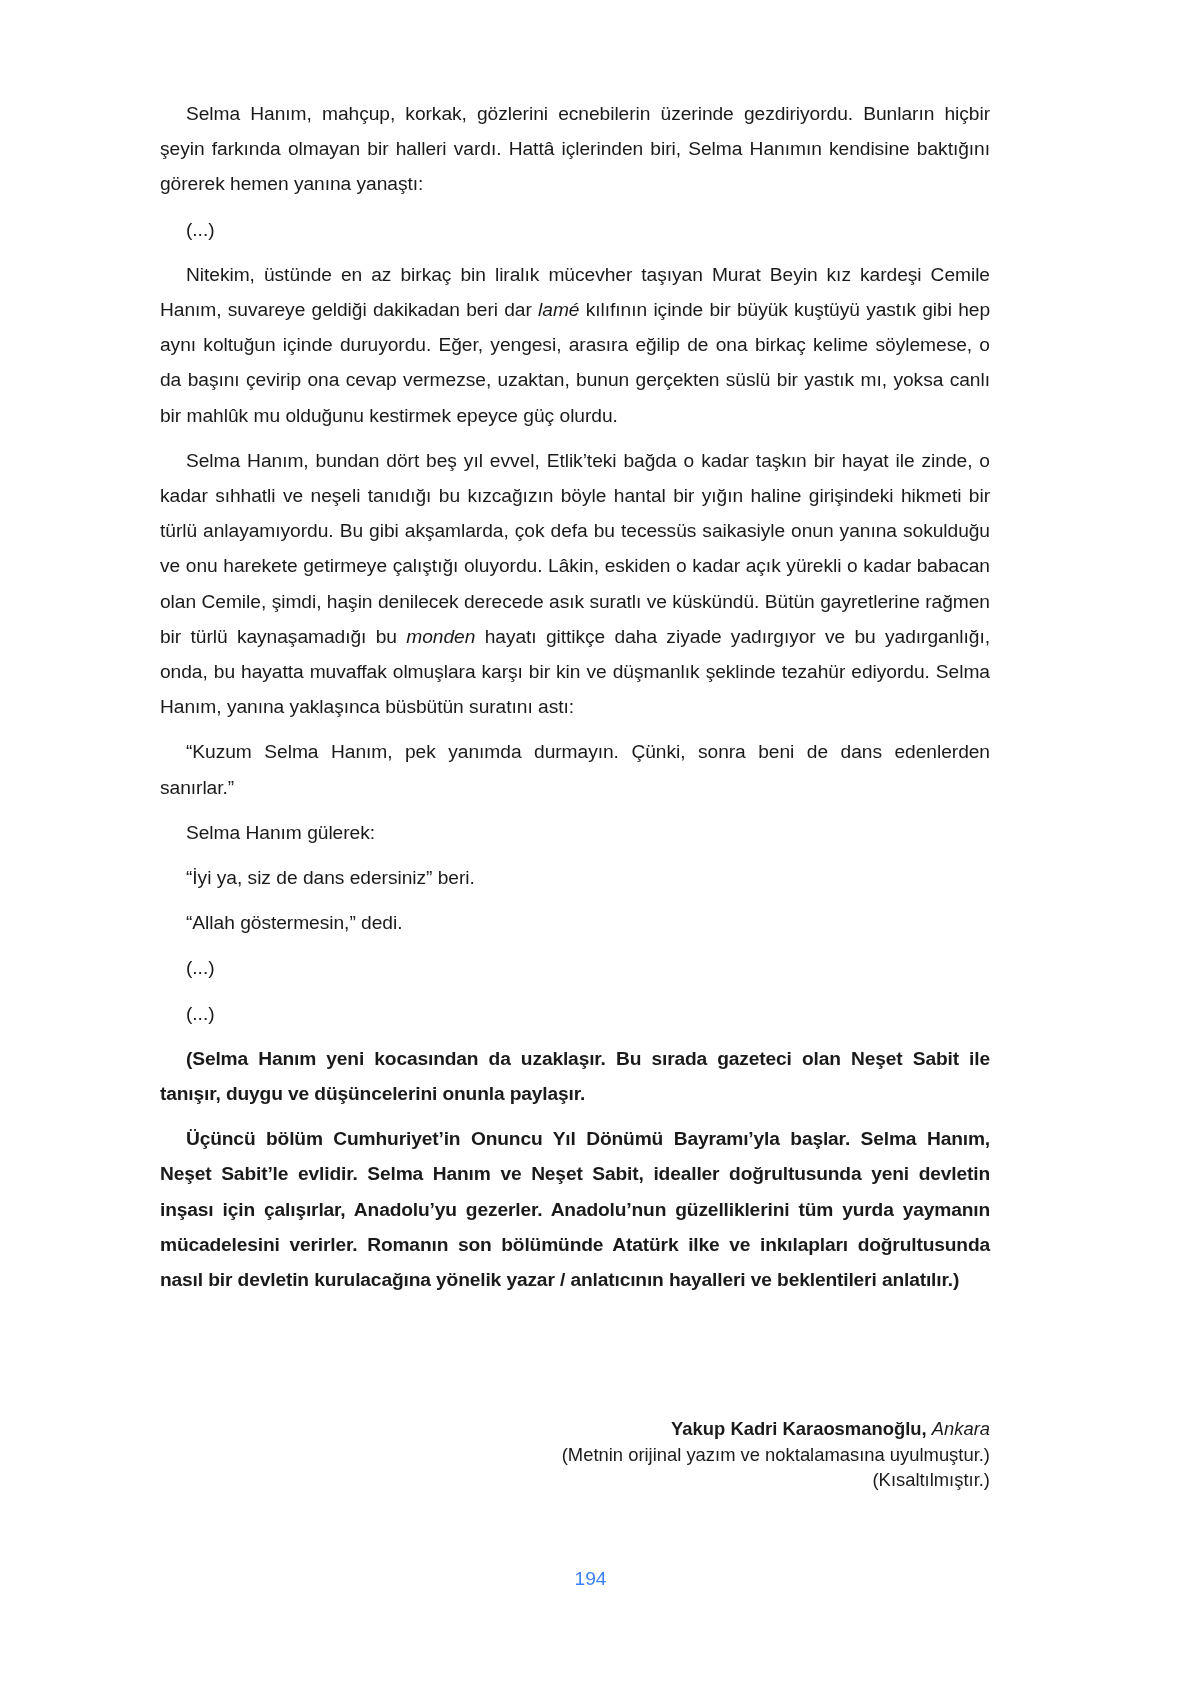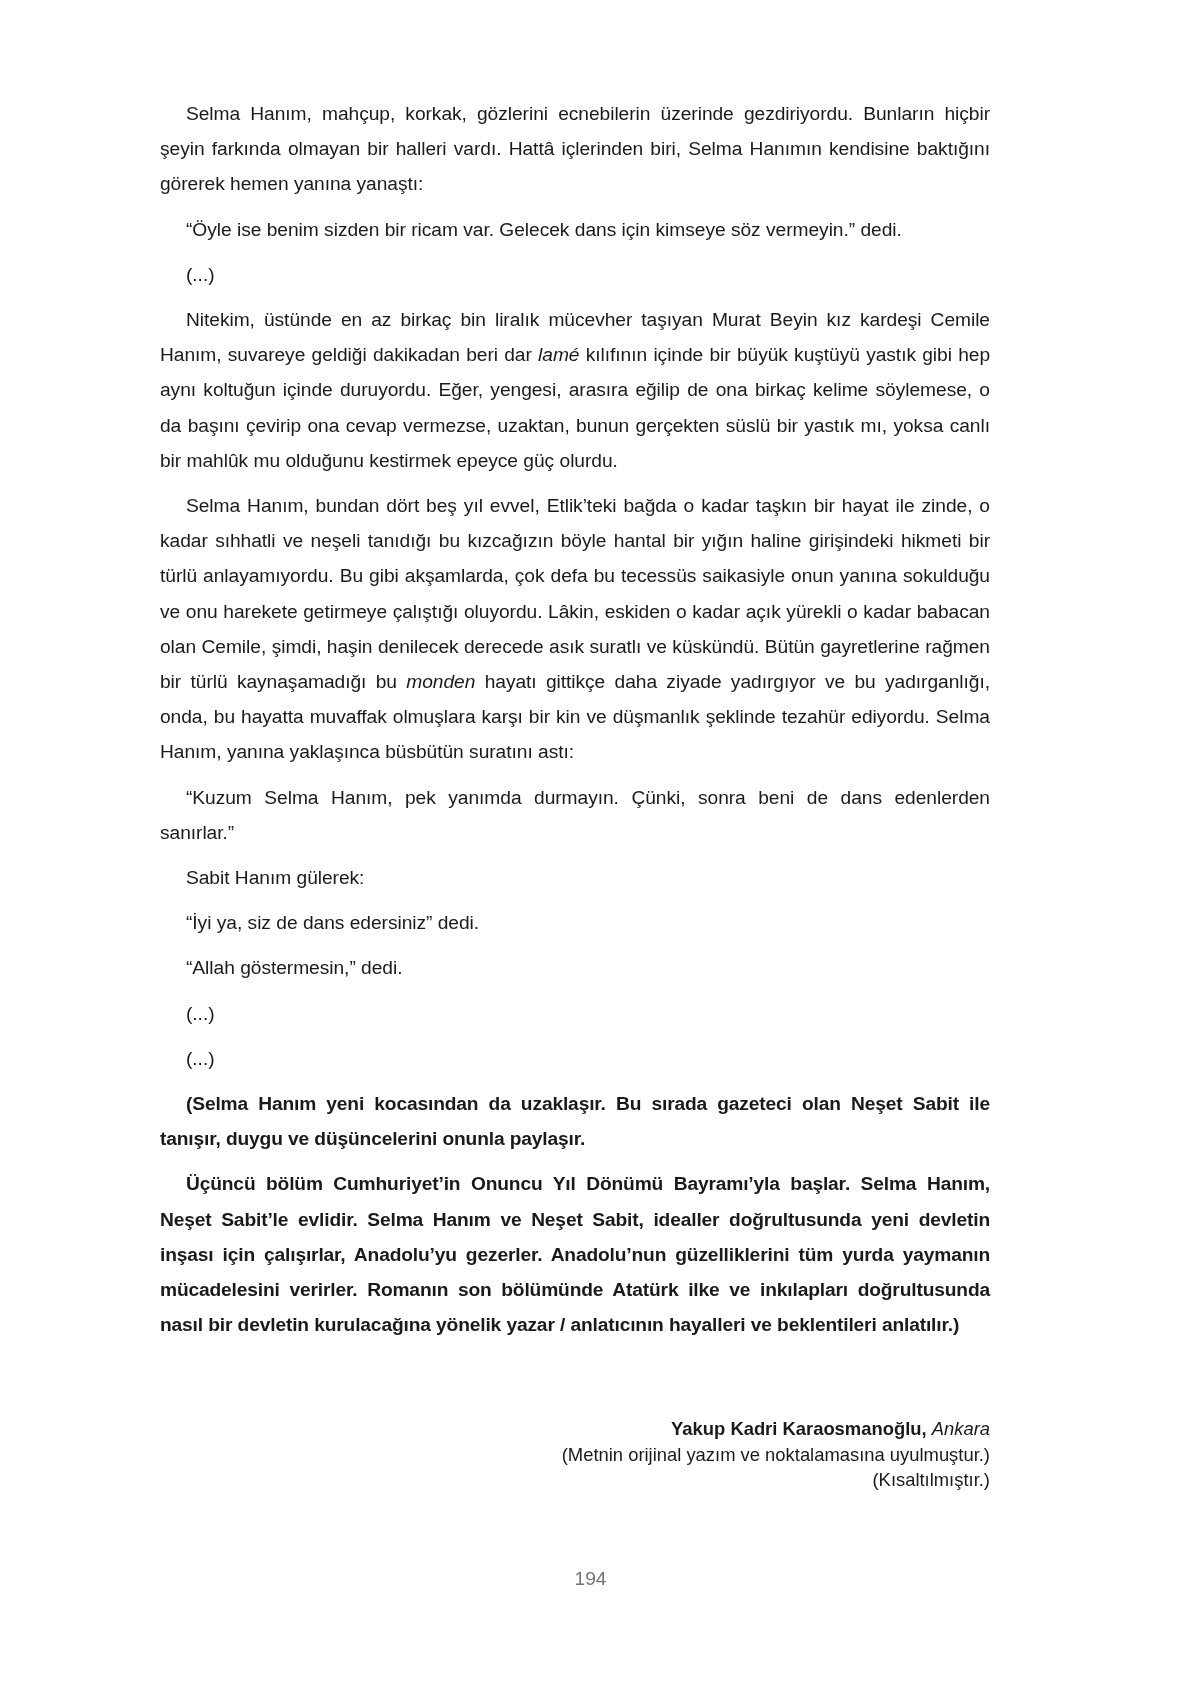--- a/index.html
+++ b/index.html
@@ -61,51 +61,50 @@
   .attrib .city { font-style: italic; font-weight: normal; text-align: center; }
 
   .pagenum {
     position: absolute;
     left: 0;
     top: 1567px;
     width: 1181px;
     text-align: center;
     font-size: 19.2px;
     line-height: 24px;
-    color: #737373;
+    color: #3b82f6;
   }
 </style>
 </head>
 <body>
 
 <div class="page">
 
   <div class="content">
 
     <p class="para indent">Selma Hanım, mahçup, korkak, gözlerini ecnebilerin üzerinde gezdiriyordu. Bunların hiçbir şeyin farkında olmayan bir halleri vardı. Hattâ içlerinden biri, Selma Hanımın kendisine baktığını görerek hemen yanına yanaştı:</p>
 
 
 
-    <p class="para indent">“Öyle ise benim sizden bir ricam var. Gelecek dans için kimseye söz vermeyin.” dedi.</p>
 
     <p class="para indent">(...)</p>
 
     <p class="para indent">
       <span>Nitekim, üstünde en az birkaç bin liralık mücevher taşıyan Murat Beyin kız kardeşi Cemile Hanım, suvareye geldiği dakikadan beri dar </span><span class="ital">lamé</span><span> kılıfının içinde bir büyük kuştüyü yastık gibi hep aynı koltuğun içinde duruyordu. Eğer, yengesi, arasıra eğilip de ona birkaç kelime söylemese, o da başını çevirip ona cevap vermezse, uzaktan, bunun gerçekten süslü bir yastık mı, yoksa canlı bir mahlûk mu olduğunu kestirmek epeyce güç olurdu.</span>
     </p>
 
     <p class="para indent">
       <span>Selma Hanım, bundan dört beş yıl evvel, Etlik’teki bağda o kadar taşkın bir hayat ile zinde, o kadar sıhhatli ve neşeli tanıdığı bu kızcağızın böyle hantal bir yığın haline girişindeki hikmeti bir türlü anlayamıyordu. Bu gibi akşamlarda, çok defa bu tecessüs saikasiyle onun yanına sokulduğu ve onu harekete getirmeye çalıştığı oluyordu. Lâkin, eskiden o kadar açık yürekli o kadar babacan olan Cemile, şimdi, haşin denilecek derecede asık suratlı ve küskündü. Bütün gayretlerine rağmen bir türlü kaynaşamadığı bu </span><span class="ital">monden</span><span> hayatı gittikçe daha ziyade yadırgıyor ve bu yadırganlığı, onda, bu hayatta muvaffak olmuşlara karşı bir kin ve düşmanlık şeklinde tezahür ediyordu. Selma Hanım, yanına yaklaşınca büsbütün suratını astı:</span>
     </p>
 
     <p class="para indent">“Kuzum Selma Hanım, pek yanımda durmayın. Çünki, sonra beni de dans edenlerden sanırlar.”</p>
 
-    <p class="para indent">Sabit Hanım gülerek:</p>
+    <p class="para indent">Selma Hanım gülerek:</p>
 
-    <p class="para indent">“İyi ya, siz de dans edersiniz” dedi.</p>
+    <p class="para indent">“İyi ya, siz de dans edersiniz” beri.</p>
 
 
     <p class="para indent">“Allah göstermesin,” dedi.</p>
 
     <p class="para indent">(...)</p>
 
 
     <p class="para indent">(...)</p>
 
     <p class="para indent bold">(Selma Hanım yeni kocasından da uzaklaşır. Bu sırada gazeteci olan Neşet Sabit ile tanışır, duygu ve düşüncelerini onunla paylaşır.</p>

